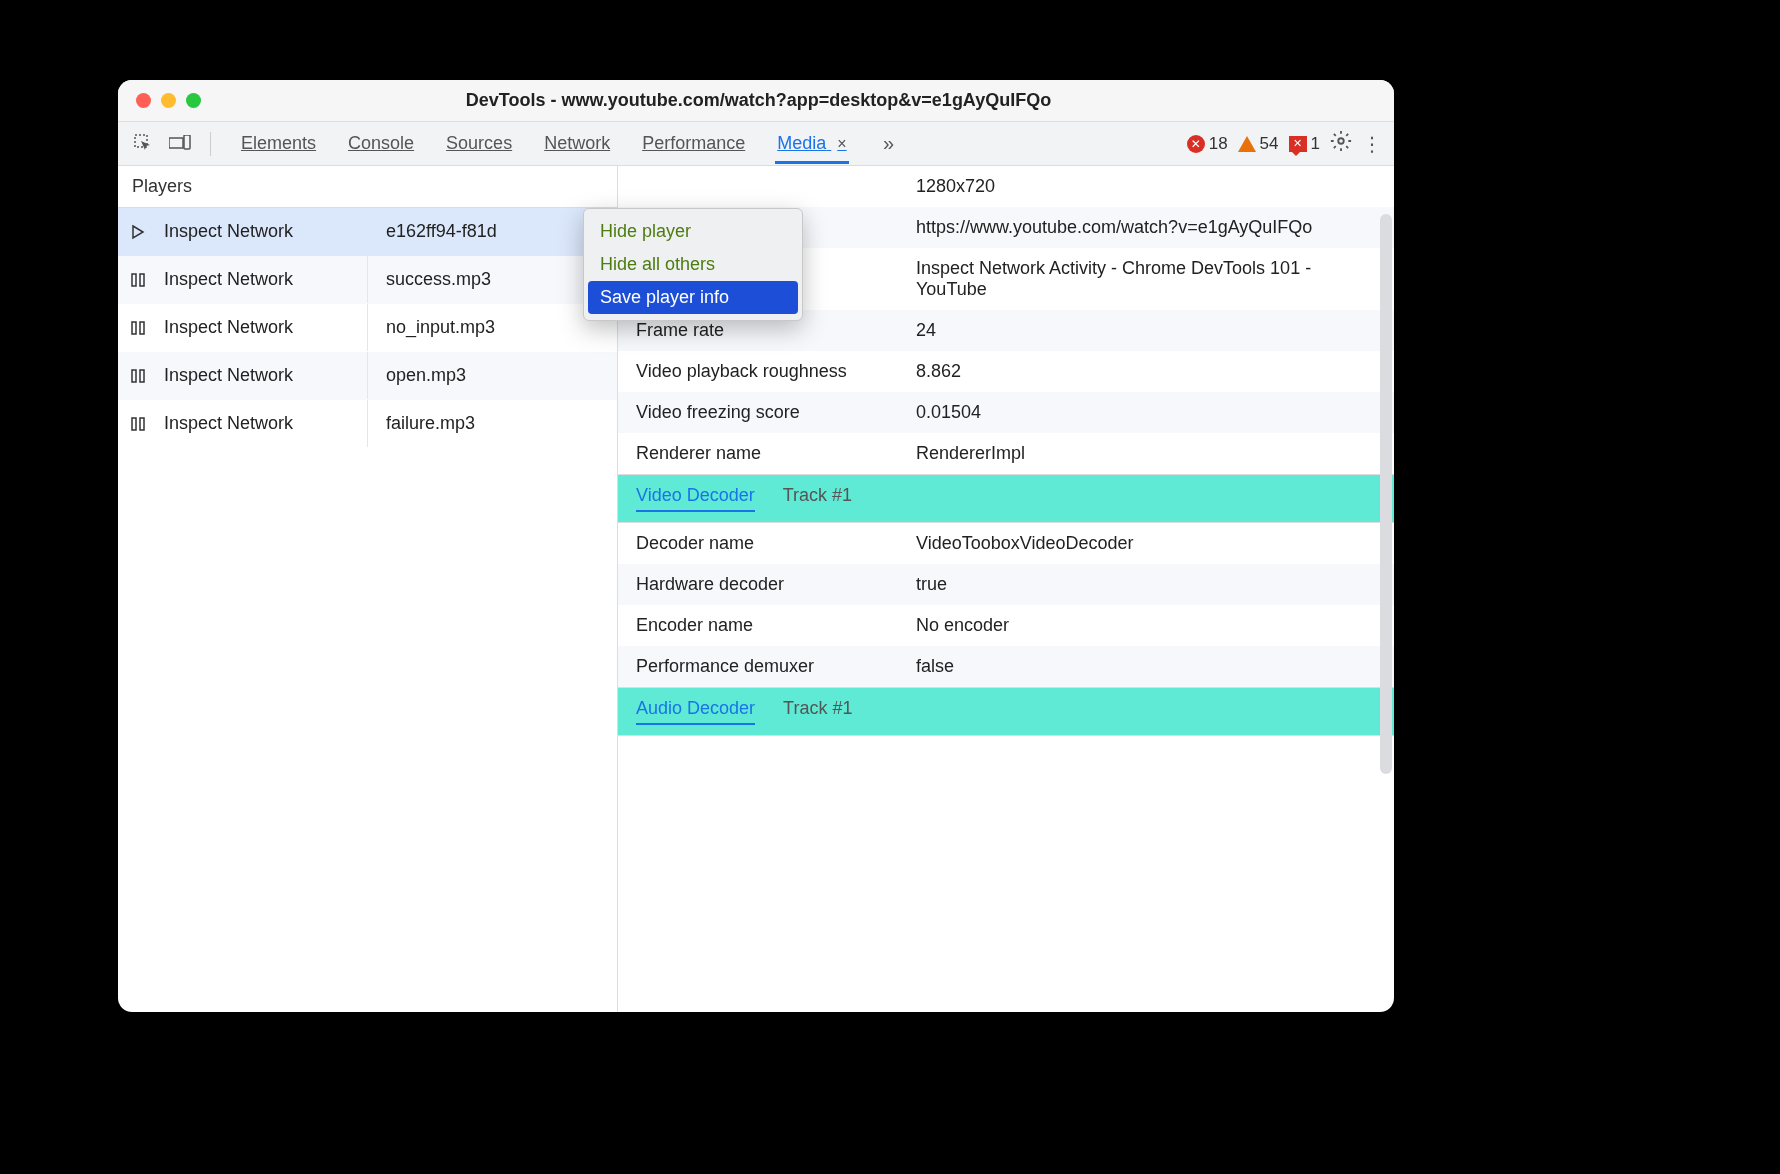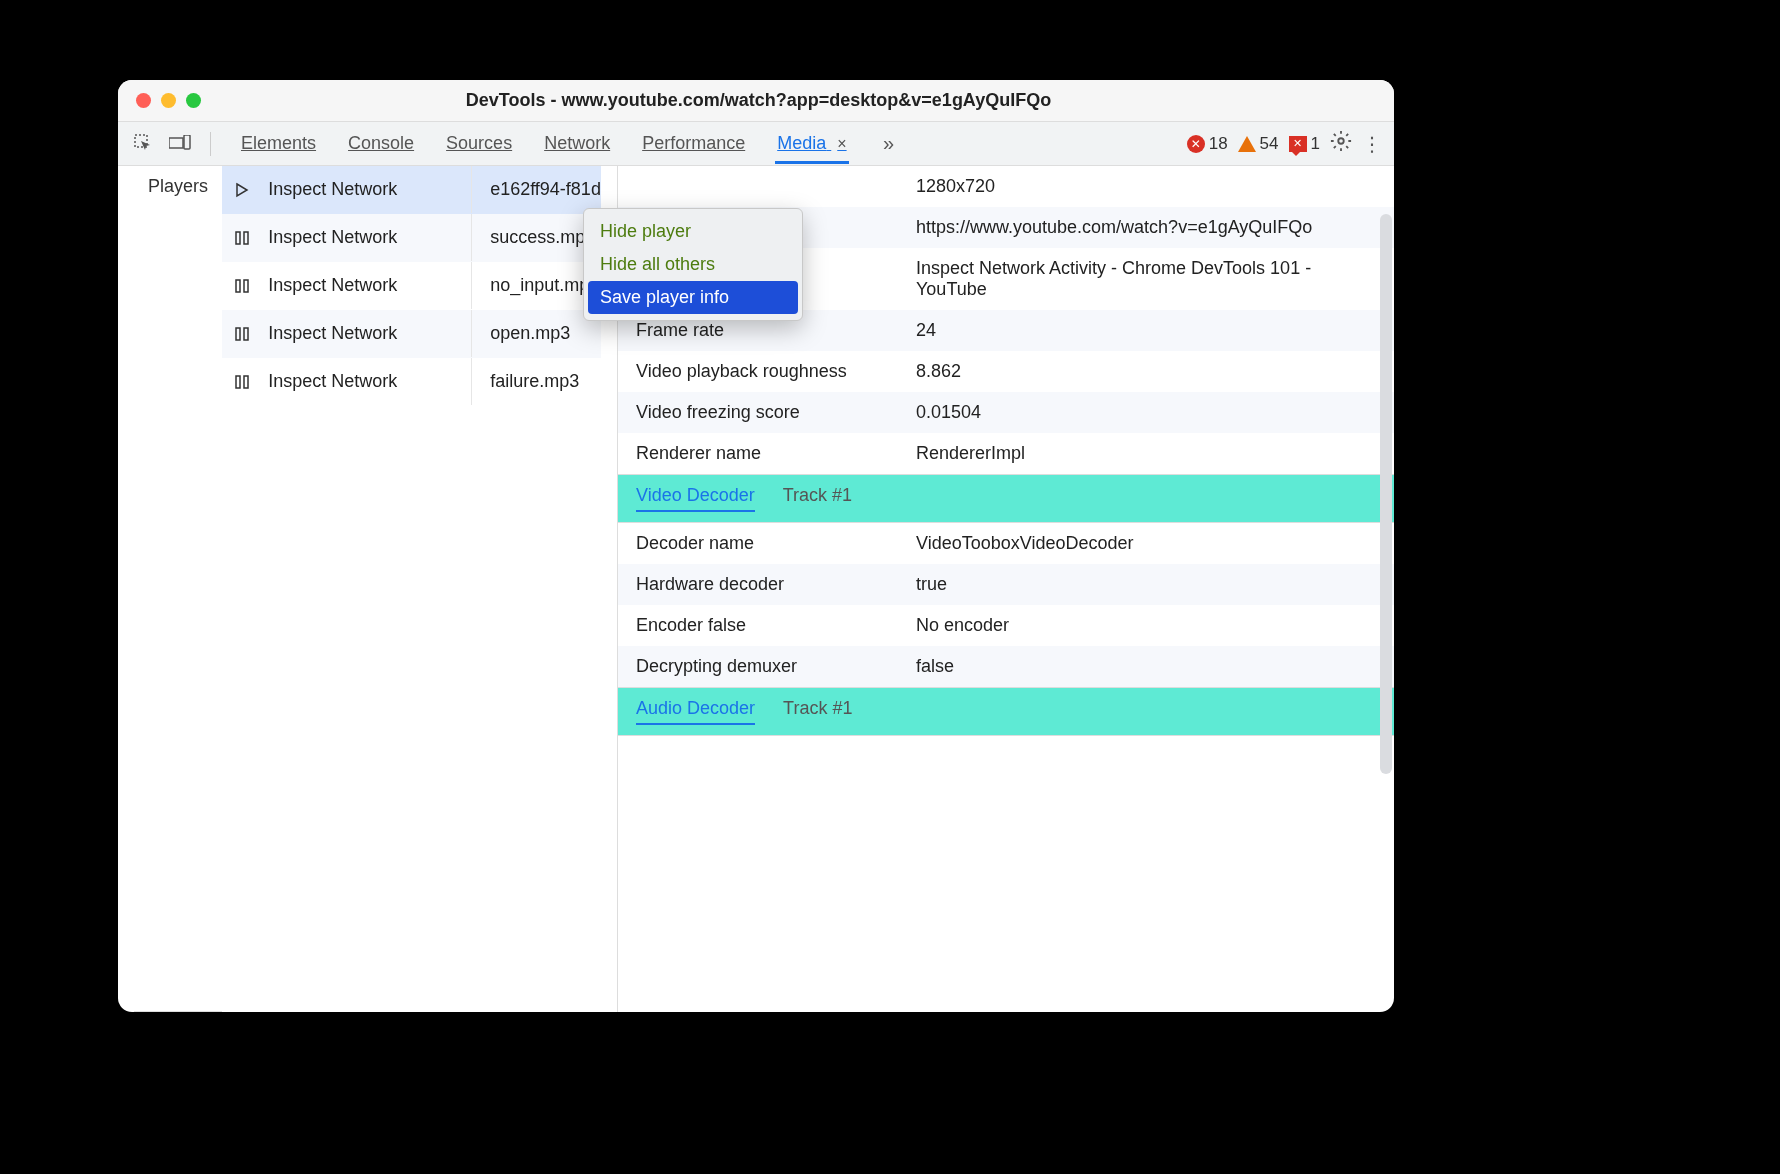--- a/index.html
+++ b/index.html
@@ -63,21 +63,21 @@
   .tb-right { margin-left: auto; display: flex; align-items: center; gap: 10px; padding-right: 6px; }
   .status { display: flex; align-items: center; gap: 4px; font-size: 17px; color: #333; }
   .circ-icon { width: 18px; height: 18px; border-radius: 50%; display: inline-flex; align-items: center; justify-content: center; font-size: 12px; color: #fff; }
   .err { background: #d93025; }
   .warn-icon { width: 0; height: 0; border-left: 9px solid transparent; border-right: 9px solid transparent; border-bottom: 16px solid #e8710a; display:inline-block;}
   .msg-icon { width: 18px; height: 16px; background: #d93025; display:inline-flex; align-items:center; justify-content:center; color:#fff; font-size:11px; position:relative;}
   .msg-icon::after { content:''; position:absolute; bottom:-4px; left:3px; width:0;height:0;border-left:4px solid transparent; border-right:4px solid transparent; border-top:4px solid #d93025;}
   .gear { color: #555; font-size: 20px; }
   .kebab { color: #555; font-size: 20px; letter-spacing: -2px; }
   .body-area { display: flex; height: calc(100% - 86px); }
-  .left-panel { width: 500px; border-right: 1px solid #ddd; display: flex; flex-direction: row; justify-content: center; }
+  .left-panel { width: 500px; border-right: 1px solid #ddd; display: flex; flex-direction: column; }
   .panel-header { padding: 10px 14px; font-size: 18px; color: #333; border-bottom: 1px solid #ddd; }
   .player-rows { font-size: 18px; }
   .player-row { display: flex; align-items: center; height: 48px; border-bottom: 1px solid transparent; }
   .player-row.selected { background: #dbe7fb; }
   .player-row.even { background: #f6f8fc; }
   .player-icon { width: 40px; display: flex; justify-content: center; color: #555; }
   .player-name { width: 210px; padding-left: 6px; color: #222; border-right: 1px solid #e6e6e6; height: 100%; display:flex; align-items:center;}
   .player-file { flex: 1; padding-left: 18px; color: #222; white-space: nowrap; overflow: hidden; }
   .right-panel { flex: 1; display: flex; flex-direction: column; position: relative; }
   .subtabs { display: flex; gap: 30px; padding: 0 20px; border-bottom: 1px solid #ddd; background:#f1f3f4; font-size: 18px; }
@@ -266,25 +266,25 @@
           </div>
           <div class="prop-row">
             <span class="prop-key">Decoder name</span>
             <span class="prop-val">VideoTooboxVideoDecoder</span>
           </div>
           <div class="prop-row odd">
             <span class="prop-key">Hardware decoder</span>
             <span class="prop-val">true</span>
           </div>
           <div class="prop-row">
-            <span class="prop-key">Encoder false</span>
+            <span class="prop-key">Encoder name</span>
             <span class="prop-val">No encoder</span>
           </div>
           <div class="prop-row odd">
-            <span class="prop-key">Decrypting demuxer</span>
+            <span class="prop-key">Performance demuxer</span>
             <span class="prop-val">false</span>
           </div>
           <div class="section-row">
             <span class="section-link">Audio Decoder</span>
             <span class="section-sub">Track #1</span>
           </div>
         </div>
       <div class="scrollbar"></div>
     </div>
   </div>

